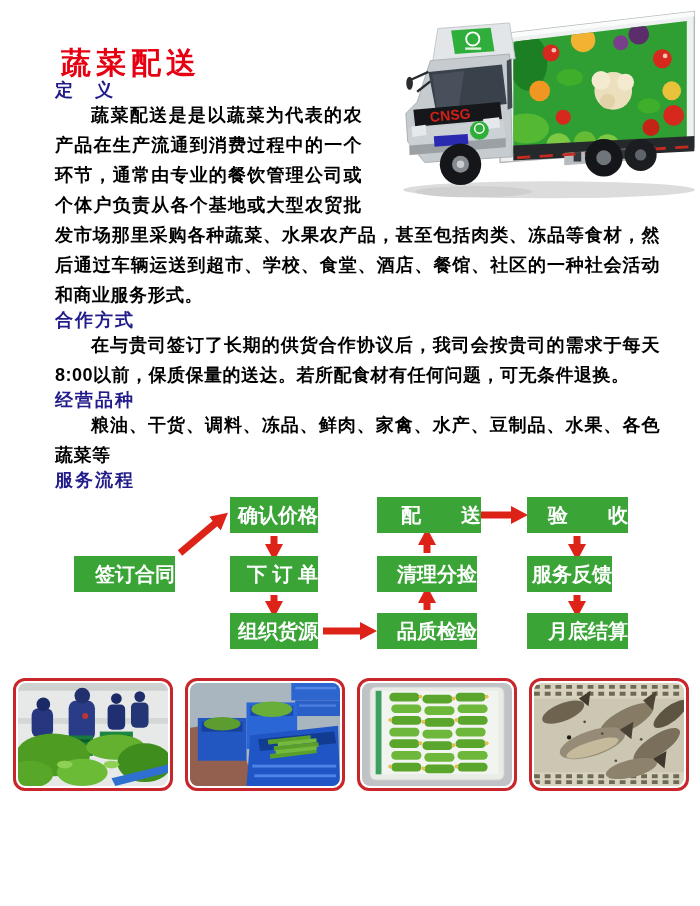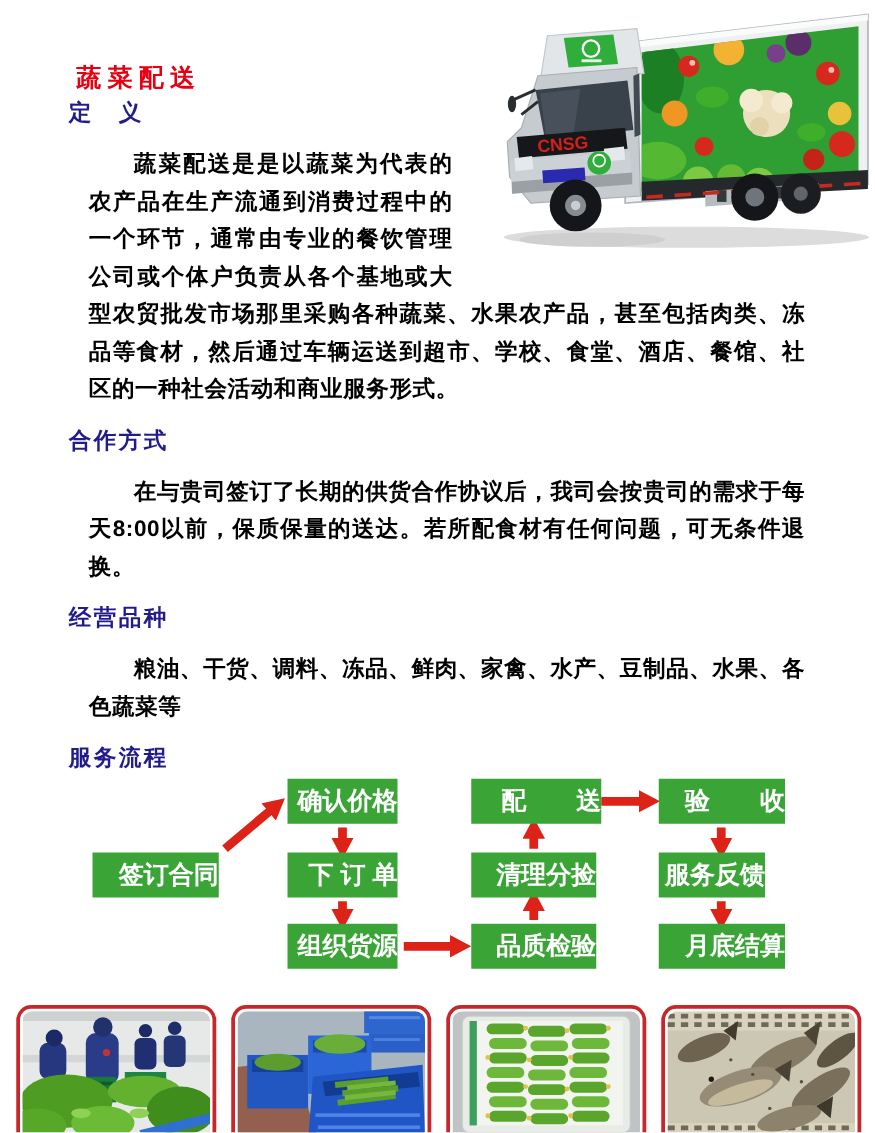--- a/index.html
+++ b/index.html
@@ -1,25 +1,25 @@
 <!DOCTYPE html>
 <html><head>
 <meta charset="utf-8">
 <style>
   html,body{margin:0;padding:0;background:#fff;}
   .page{position:relative;width:700px;height:906px;background:#fff;overflow:hidden;
         font-family:"Liberation Sans","DejaVu Sans",sans-serif;color:#000;}
   .content{padding:0 40px 0 55px;}
   .truck-wrap{float:right;width:330px;height:208px;margin:0 -40px 4px 8px;}
   .truck-wrap svg{display:block;width:100%;height:100%;}
-  h1.title{margin:0 0 0 6px;padding-top:46px;font-size:20px;line-height:34px;
+  h1.title{margin:0 0 0 6px;padding-top:46px;font-size:30px;line-height:34px;
            font-weight:bold;letter-spacing:5px;color:#e60012;}
   h2.sec{margin:0;font-size:18px;line-height:20px;font-weight:bold;
          color:#211c8a;letter-spacing:2px;}
-  p.body{margin:16px;font-size:18px;line-height:30px;font-weight:bold;
+  p.body{margin:0;font-size:18px;line-height:30px;font-weight:bold;
          text-indent:2em;text-align:justify;letter-spacing:.5px;}
   .m-def{margin-top:10px;}
   .m-p1{margin-top:12px;}
   .m-coop{margin-top:35px;}
   .m-p2{margin-top:6px;}
   .m-goods{margin-top:32px;}
   .m-p3{margin-top:8px;}
   .m-flowh{margin-top:34px;}
   .flowchart{position:relative;width:700px;height:167px;margin:1px 0 0 -55px;clear:both;}
   .fnode{position:absolute;height:36px;background:#3aa437;color:#fff;font-weight:bold;

